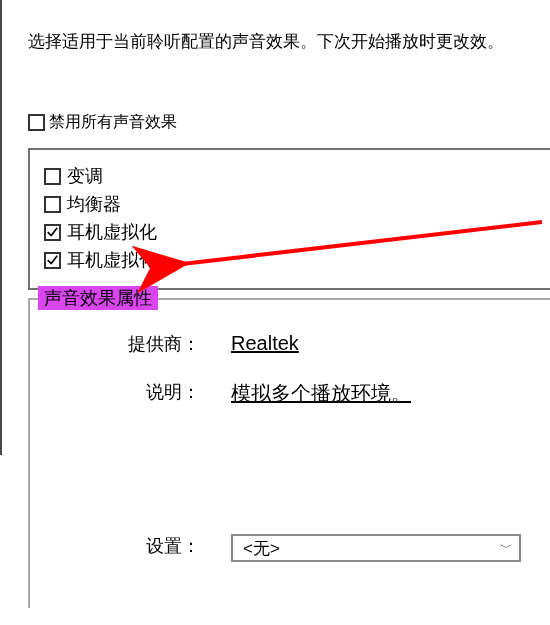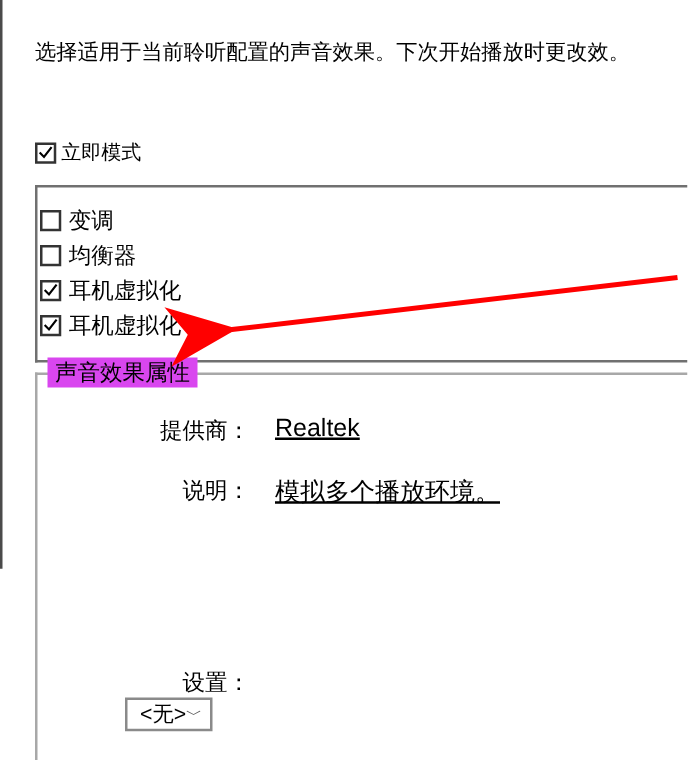--- a/index.html
+++ b/index.html
@@ -58,21 +58,21 @@
     display: none;
   }
   .cb.checked svg { display: block; }
   .effects-box {
     position: absolute;
     left: 26px;
     top: 148px;
     right: 0;
     border: 2px solid #707070;
     border-right: none;
-    padding: 10px 14px 12px 2px;
+    padding: 10px 14px 12px 14px;
     box-sizing: border-box;
   }
   .effects-box .row {
     display: flex;
     align-items: center;
     gap: 6px;
     margin: 4px 0;
     font-size: 18px;
   }
   .group {
@@ -94,30 +94,30 @@
     font-size: 18px;
   }
   .prop-row {
     position: absolute;
     display: flex;
     align-items: flex-start;
   }
   .prop-label {
     width: 100px;
     text-align: right;
-    margin-right: 20px;
+    margin-right: 31px;
     font-size: 18px;
   }
   .prop-value {
     font-size: 20px;
     text-decoration: underline;
   }
   .row-provider { left: 70px; top: 32px; }
   .row-desc     { left: 70px; top: 80px; }
-  .row-settings { left: 70px; top: 234px; width: 430px; flex-direction: column; }
+  .row-settings { left: 70px; top: 234px; width: 430px; }
   .combo {
     flex: 1;
     height: 28px;
     border: 2px solid #8a8a8a;
     box-sizing: border-box;
     display: flex;
     align-items: center;
     justify-content: space-between;
     padding: 0 6px 0 10px;
     font-size: 17px;
@@ -136,26 +136,24 @@
 </style>
 </head>
 <body>
 
 <div class="outer">
 
   <div class="intro">选择适用于当前聆听配置的声音效果。下次开始播放时更改效。</div>
 
   <div class="top-options">
     <label class="cb-wrap">
-      <span class="cb checked">
-        <svg viewBox="0 0 15 15">
-            <path fill="none" stroke="#000" stroke-width="2" d="M2 7 L6 11 L13 2"></path>
-          </svg>
+      <span class="cb">
+        
       </span>
-      <span>立即模式</span>
+      <span>禁用所有声音效果</span>
     </label>
   </div>
 
   <div class="effects-box">
 
   <label class="row">
         <span class="cb"></span>
         <span>变调</span>
       </label>
       <label class="row">

